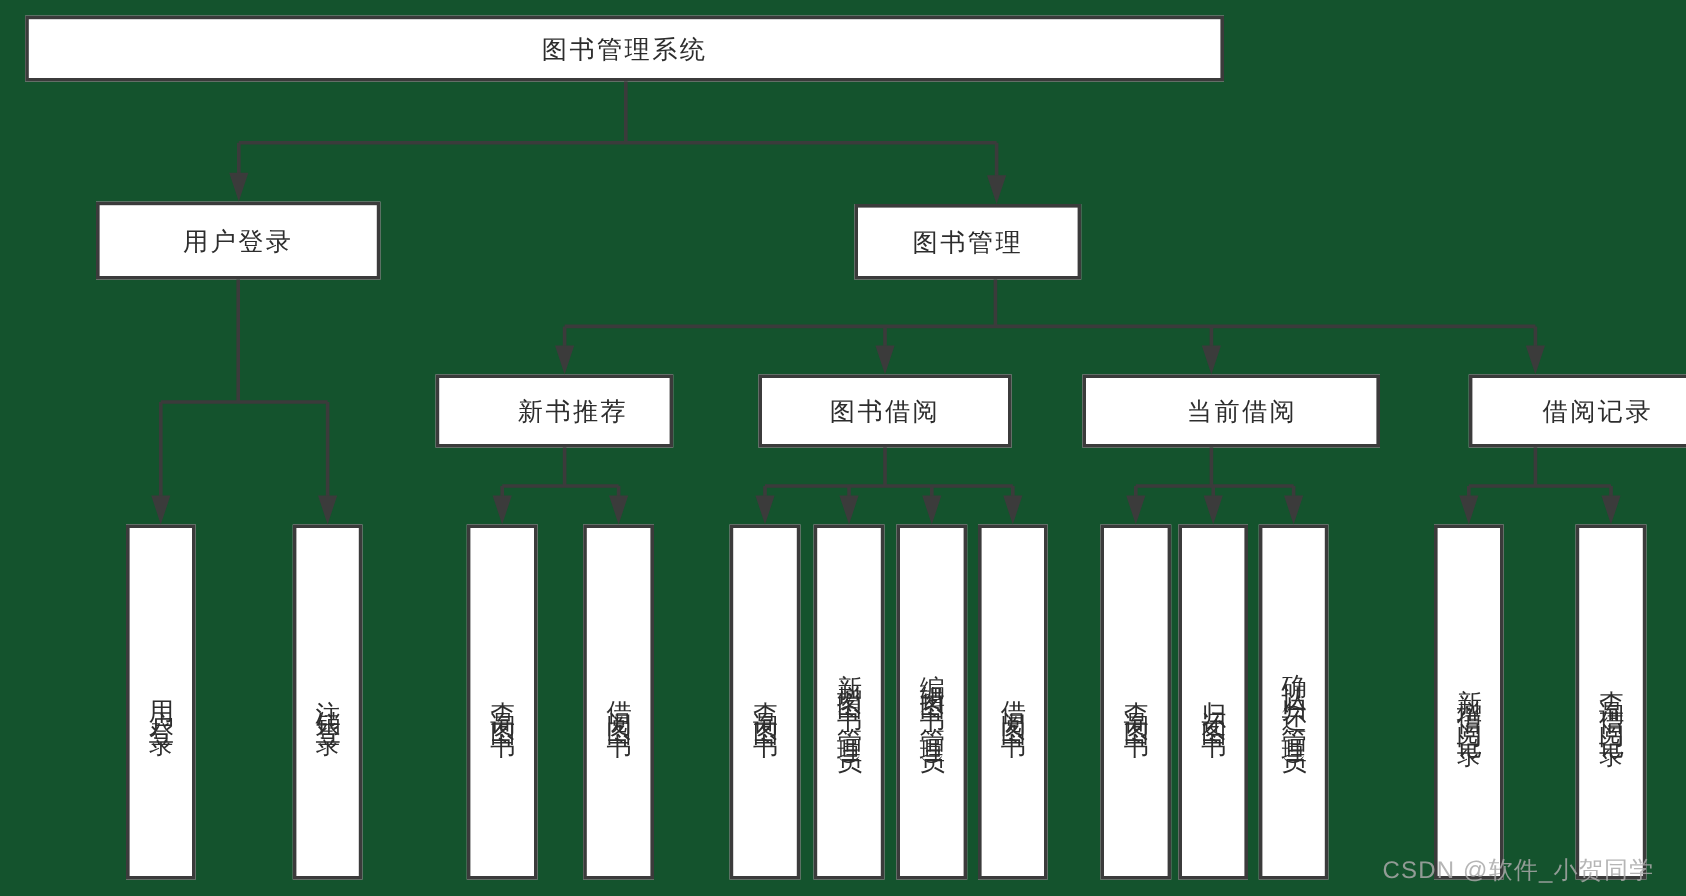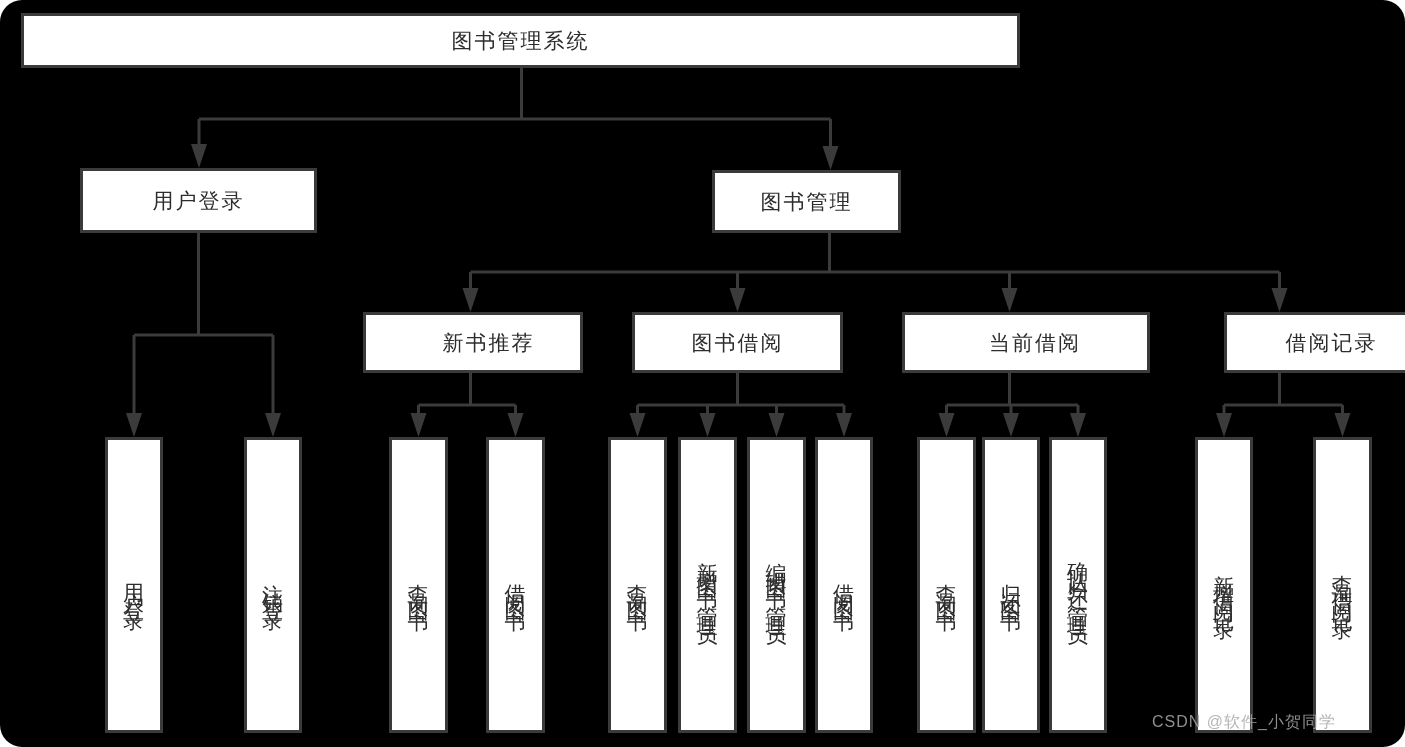--- a/index.html
+++ b/index.html
@@ -1,23 +1,22 @@
 <!DOCTYPE html>
 <html><head>
 <meta charset="utf-8">
 <style>
   html, body { margin: 0; padding: 0; background: #ffffff; }
   .stage {
     position: relative;
     width: 1405px;
     height: 747px;
-    background: #000000;
+    background: #14532d;
     font-family: "Liberation Sans", "DejaVu Sans", sans-serif;
     overflow: hidden;
-    border-radius: 22px;
   }
   svg.connectors {
     position: absolute;
     left: 0; top: 0;
     width: 1405px; height: 747px;
     pointer-events: none;
     z-index: 3;
   }
   .box {
     position: absolute;
@@ -39,21 +38,21 @@
     writing-mode: vertical-lr;
     text-orientation: mixed;
     font-size: 21px;
     letter-spacing: 9px;
     line-height: 1;
   }
   .watermark {
     position: absolute;
     left: 1152px;
     top: 712px;
-    font-size: 16px;
+    font-size: 20px;
     color: rgba(168,168,168,0.85);
     white-space: nowrap;
     z-index: 6;
     letter-spacing: 1px;
   }
 </style>
 </head>
 <body>
 
 <div class="stage">
@@ -119,21 +118,21 @@
     <span>图书管理系统</span>
   </div>
 
   <div class="box hlabel" style="left:80px; top:168px; width:237px; height:65px;">
     <span>用户登录</span>
   </div>
   <div class="box hlabel" style="left:712px; top:170px; width:189px; height:63px;">
     <span>图书管理</span>
   </div>
 
-  <div class="box hlabel" style="left:363px; top:312px; width:220px; height:61px;padding-left:31px;">
+  <div class="box hlabel" style="left:363px; top:312px; width:198px; height:61px;padding-left:31px;">
     <span>新书推荐</span>
   </div>
   <div class="box hlabel" style="left:632px; top:312px; width:211px; height:61px;">
     <span>图书借阅</span>
   </div>
   <div class="box hlabel" style="left:902px; top:312px; width:248px; height:61px;padding-left:18px;">
     <span>当前借阅</span>
   </div>
   <div class="box hlabel" style="left:1224px; top:312px; width:215px; height:61px;">
     <span>借阅记录</span>

